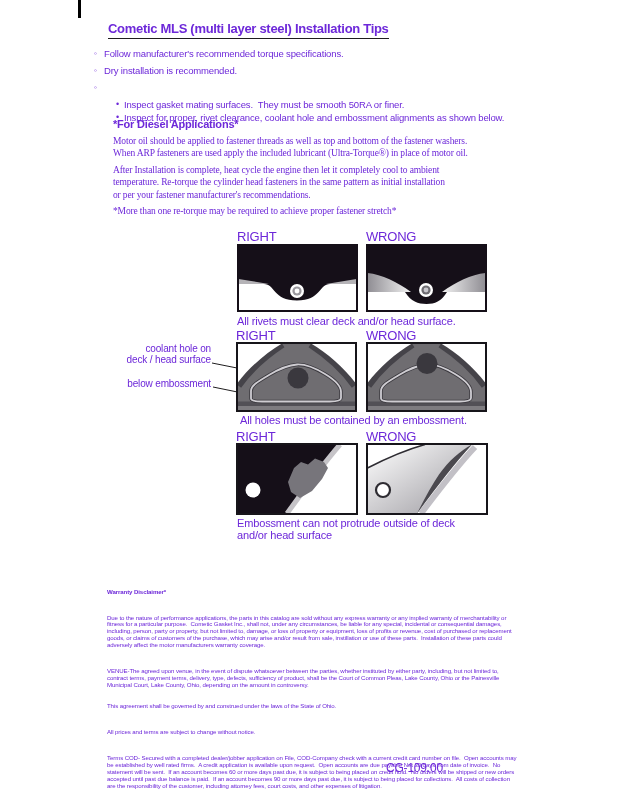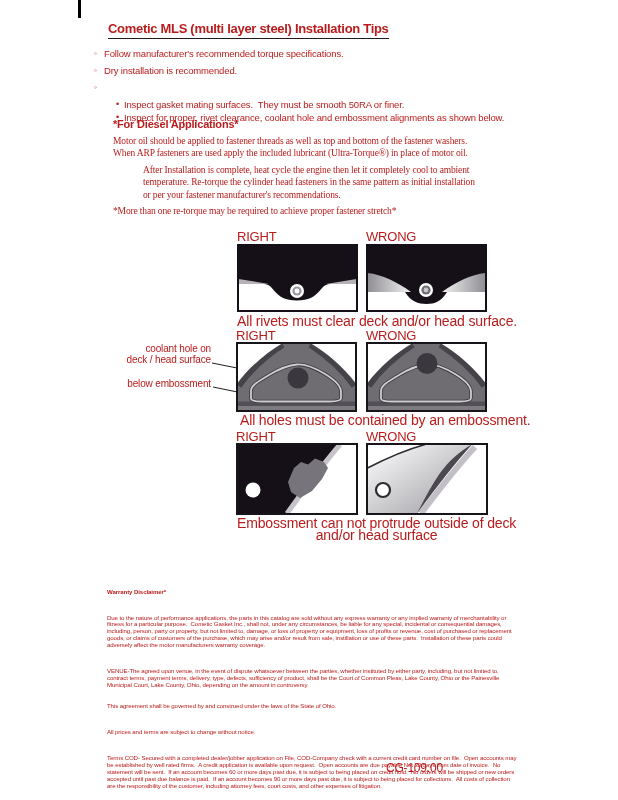--- a/index.html
+++ b/index.html
@@ -1,31 +1,31 @@
 <!DOCTYPE html>
 <html><head>
 <meta charset="utf-8">
 <style>
   html,body{margin:0;padding:0;background:#ffffff;}
   .page{position:relative;width:618px;height:800px;background:#ffffff;overflow:hidden;
-        font-family:"Liberation Sans",sans-serif;color:#b91c1c;}
+        font-family:"Liberation Sans",sans-serif;color:#6d28d9;}
   .abs{position:absolute;}
   .pre{white-space:pre;}
   .crop-mark{left:78px;top:0;width:2.5px;height:18px;background:#000;}
   .title{left:108px;top:21px;font-size:13px;font-weight:bold;letter-spacing:-0.3px;
          border-bottom:1.5px solid #1f1d1e;padding-bottom:2px;}
   .tips{left:94px;top:48px;font-size:9.5px;letter-spacing:-0.15px;}
   .tip-line{height:17px;display:flex;align-items:flex-start;}
   .tip-marker{width:10px;font-size:8px;padding-top:0.5px;}
   .sub-line{height:13px;display:flex;align-items:flex-start;padding-left:22px;}
   .sub-marker{width:8px;font-size:9px;}
   .diesel-heading{left:113px;top:118px;font-size:11px;font-weight:bold;letter-spacing:-0.2px;}
   .body-text{font-size:9.5px;line-height:12.4px;letter-spacing:-0.15px;white-space:pre;font-family:Liberation Serif, serif;}
   .dlabel{font-size:13px;letter-spacing:-0.2px;width:121px;text-align:left;}
-  .caption{font-size:14px;letter-spacing:-0.15px;line-height:11.5px;white-space:pre;text-align:center;}
+  .caption{font-size:11px;letter-spacing:-0.15px;line-height:11.5px;white-space:pre;}
   .callout{font-size:10px;letter-spacing:-0.15px;line-height:10.5px;white-space:pre;
            width:126px;text-align:right;}
   .panel{position:absolute;}
   .panel svg{display:block;}
   .warranty{left:107px;top:575px;width:430px;font-size:6.1px;line-height:6.9px;
             letter-spacing:-0.1px;white-space:pre;}
   .whead{font-weight:bold;margin:0 0 5px 0;}
   .wpara{margin:0 0 5.5px 0;}
   .wpara.tight{margin-bottom:0;}
   .footer{left:386px;top:761px;font-size:12px;letter-spacing:-0.2px;}
@@ -57,21 +57,21 @@
     </div>
     <div class="sub-line">
       <span class="sub-marker">•</span>
       <span class="pre">Inspect for proper, rivet clearance, coolant hole and embossment alignments as shown below.</span>
     </div>
   </div>
 
   <div class="abs diesel-heading">*For Diesel Applications*</div>
   <div class="abs body-text" style="left:113px;top:135px;">Motor oil should be applied to fastener threads as well as top and bottom of the fastener washers.
 When ARP fasteners are used apply the included lubricant (Ultra-Torque®) in place of motor oil.</div>
-  <div class="abs body-text" style="left:113px;top:164px;margin-left:30px;">After Installation is complete, heat cycle the engine then let it completely cool to ambient
+  <div class="abs body-text" style="left:113px;top:164px;">After Installation is complete, heat cycle the engine then let it completely cool to ambient
 temperature. Re-torque the cylinder head fasteners in the same pattern as initial installation
 or per your fastener manufacturer's recommendations.</div>
   <div class="abs body-text" style="left:113px;top:205px;">*More than one re-torque may be required to achieve proper fastener stretch*</div>
 
   <div class="abs dlabel" style="left:237px;top:229px;">RIGHT</div>
   <div class="abs dlabel" style="left:366px;top:229px;">WRONG</div>
 
   <div class="panel" style="left:237px;top:244px;">
     <svg width="121" height="68" viewBox="0 0 121 68">
       <rect width="121" height="68" fill="#150f18"></rect>

